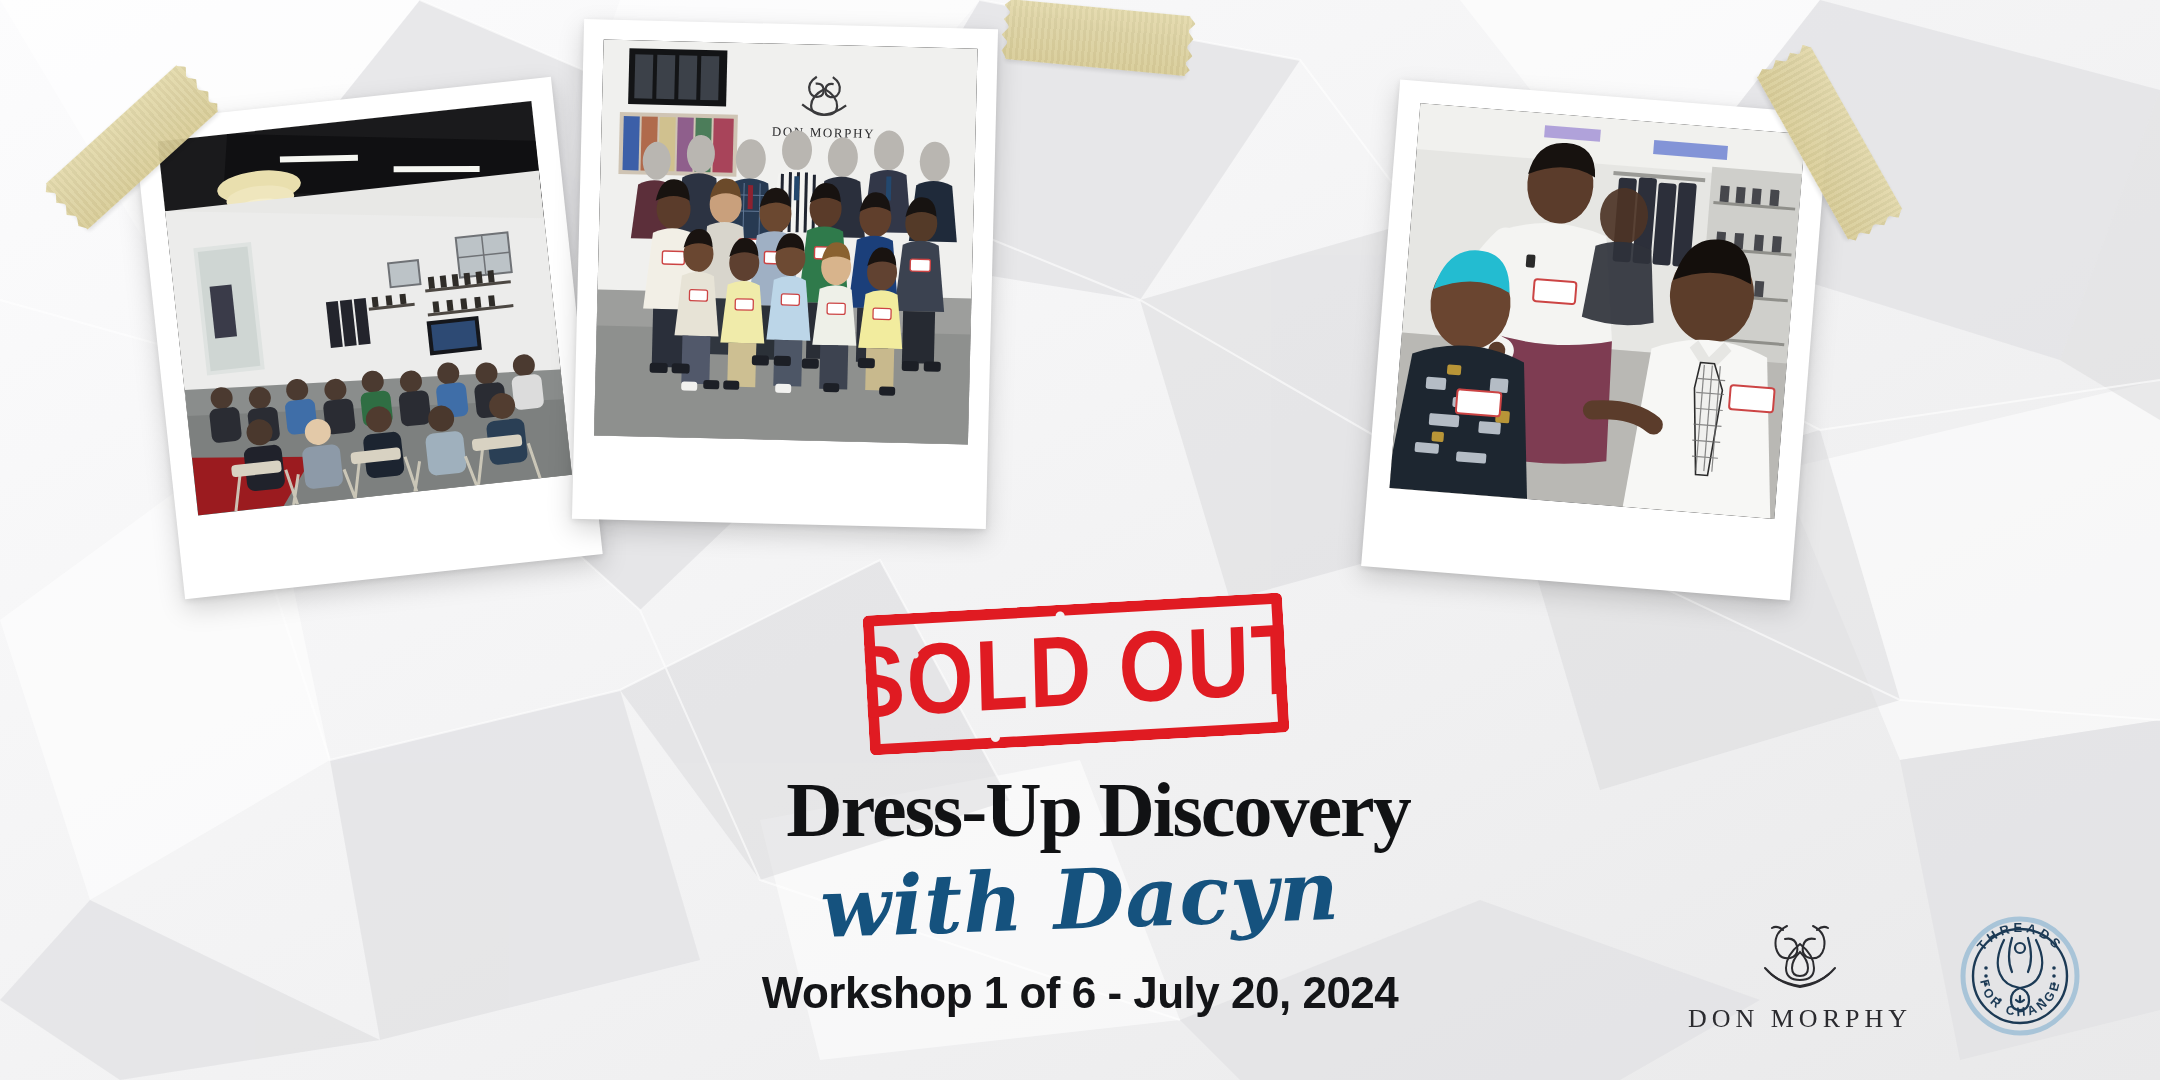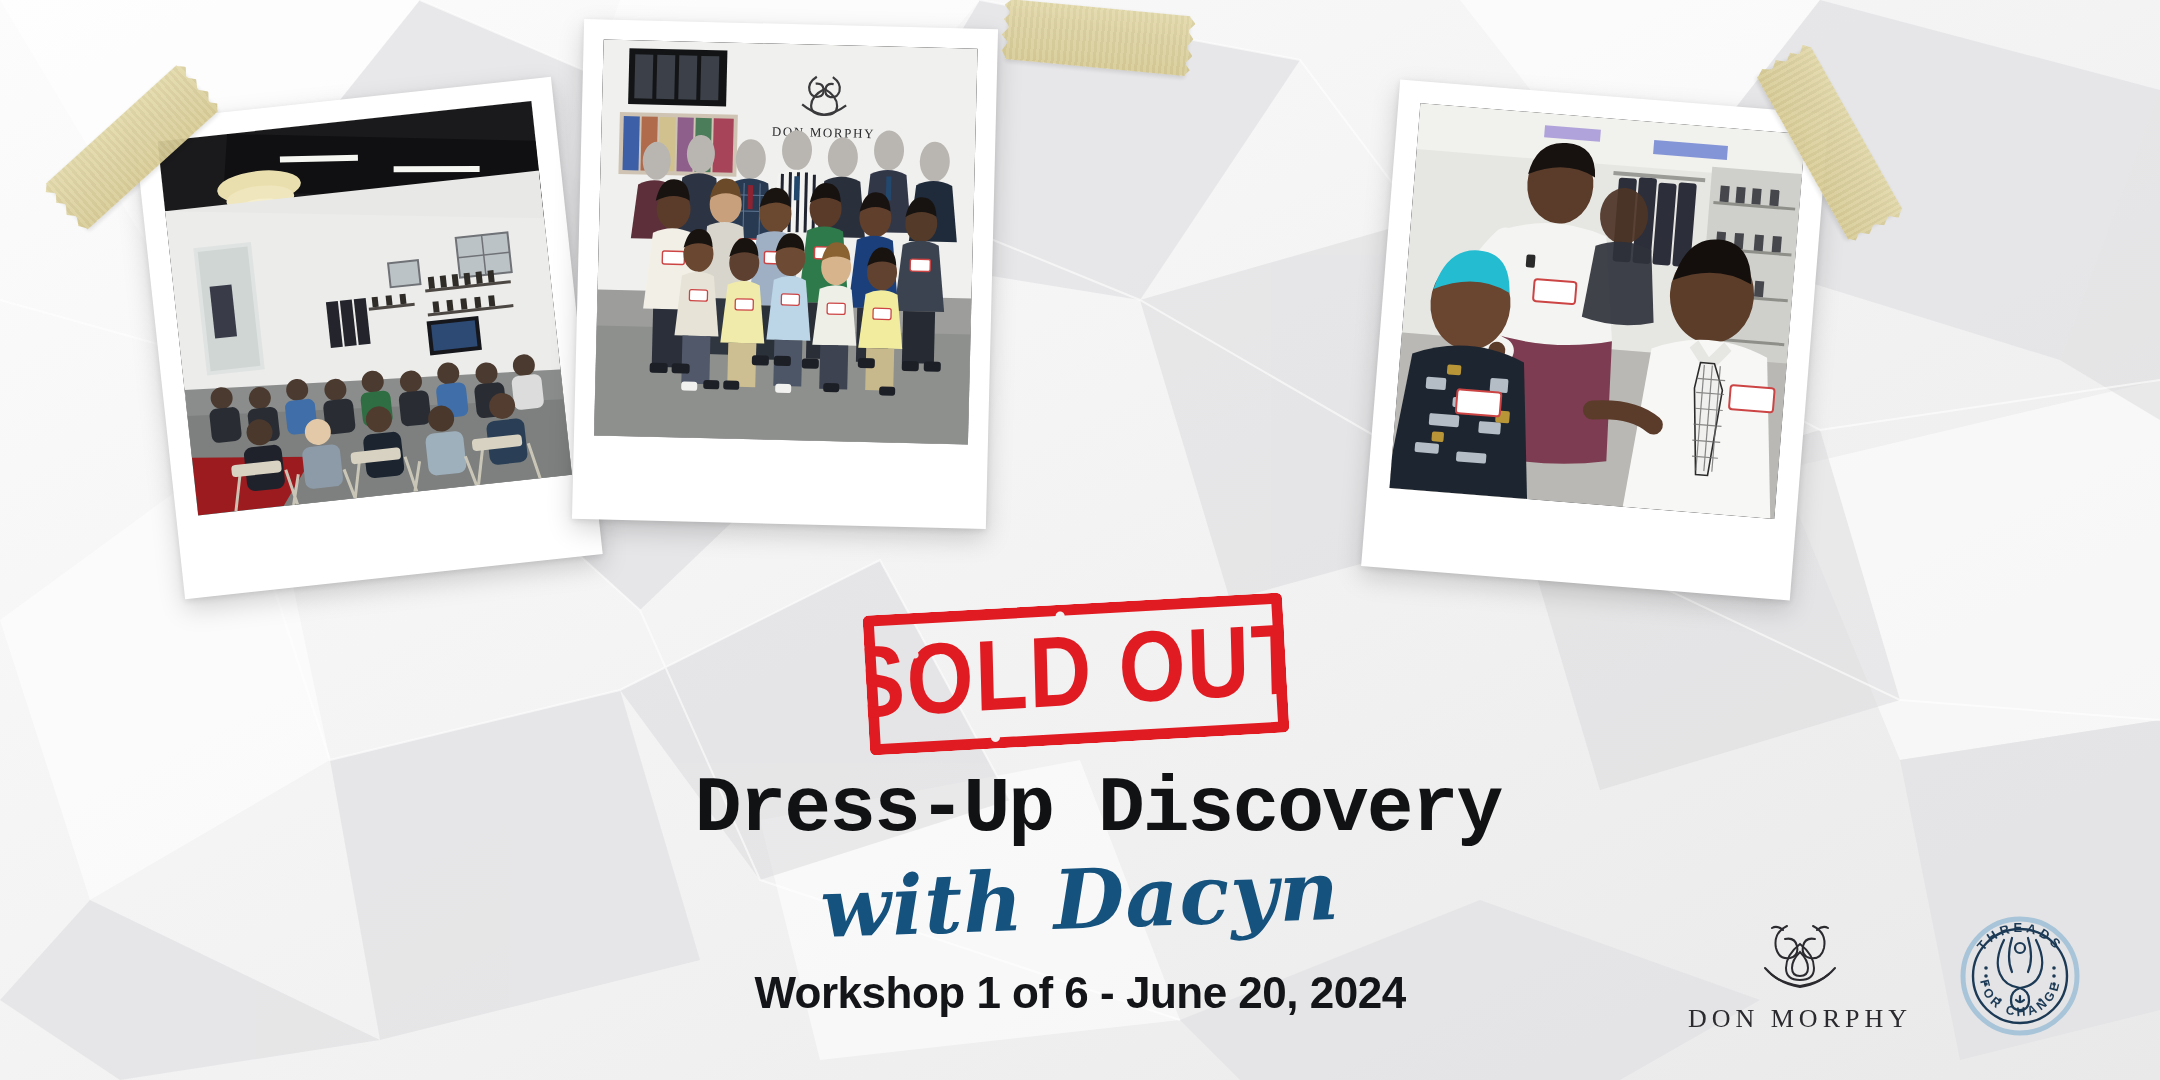--- a/index.html
+++ b/index.html
@@ -92,21 +92,21 @@
 
   
   #headline-block {
     position: absolute;
     left: 0; right: 0;
     top: 770px;
     text-align: center;
     z-index: 30;
   }
   #event-title {
-    font-family: Liberation Mono, monospace;
+    font-family: Liberation Serif, serif;
     font-weight: bold;
     font-size: 78px;
     letter-spacing: -2px;
     color: #111214;
     line-height: 1.02;
     padding-left: 36px;
   }
   #event-subtitle {
     font-family: "DejaVu Serif", serif;
     font-style: italic;
@@ -647,21 +647,21 @@
     <div class="tape" style="left:424px; top:-24px; width:180px; height:60px; transform: rotate(4deg);"></div>
   </div>
 
   <div id="sold-out-stamp" style="left:866px; top:604px; width:420px; height:140px;">
     <span class="stamp-text no-sel">SOLD OUT</span>
   </div>
 
   <div id="headline-block">
     <div id="event-title">Dress-Up Discovery</div>
     <div id="event-subtitle">with Dacyn</div>
-    <div id="event-meta">Workshop 1 of 6 - June 20, 2024</div>
+    <div id="event-meta">Workshop 1 of 6 - July 20, 2024</div>
   </div>
 
   <div id="logo-row">
 
     <div id="don-morphy-logo">
       <svg width="86" height="78" viewBox="0 0 86 78">
         <g stroke="#2b2b2f" stroke-width="2" fill="none" stroke-linecap="round">
 
           <path d="M30 8 q-14 7 -11 22 q3 12 14 10 q9 -2 7 -12 q-2 -9 -12 -7"></path>
           <path d="M26 12 q-6 -5 -11 -2"></path>

